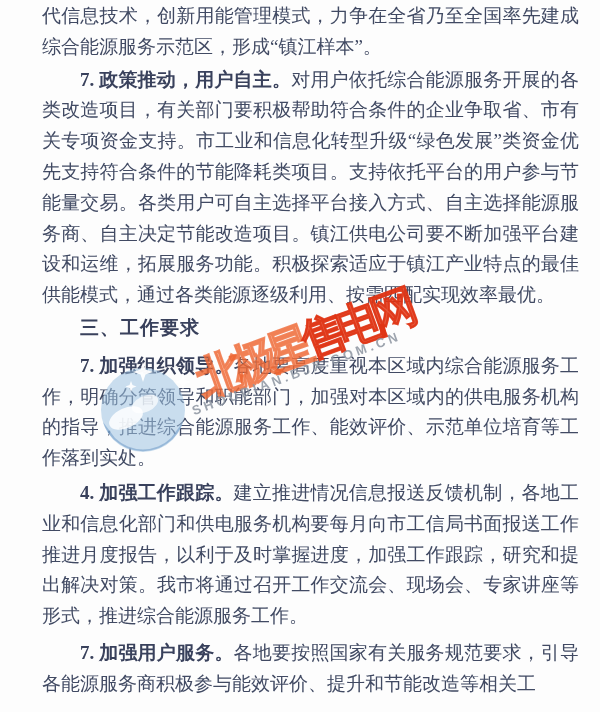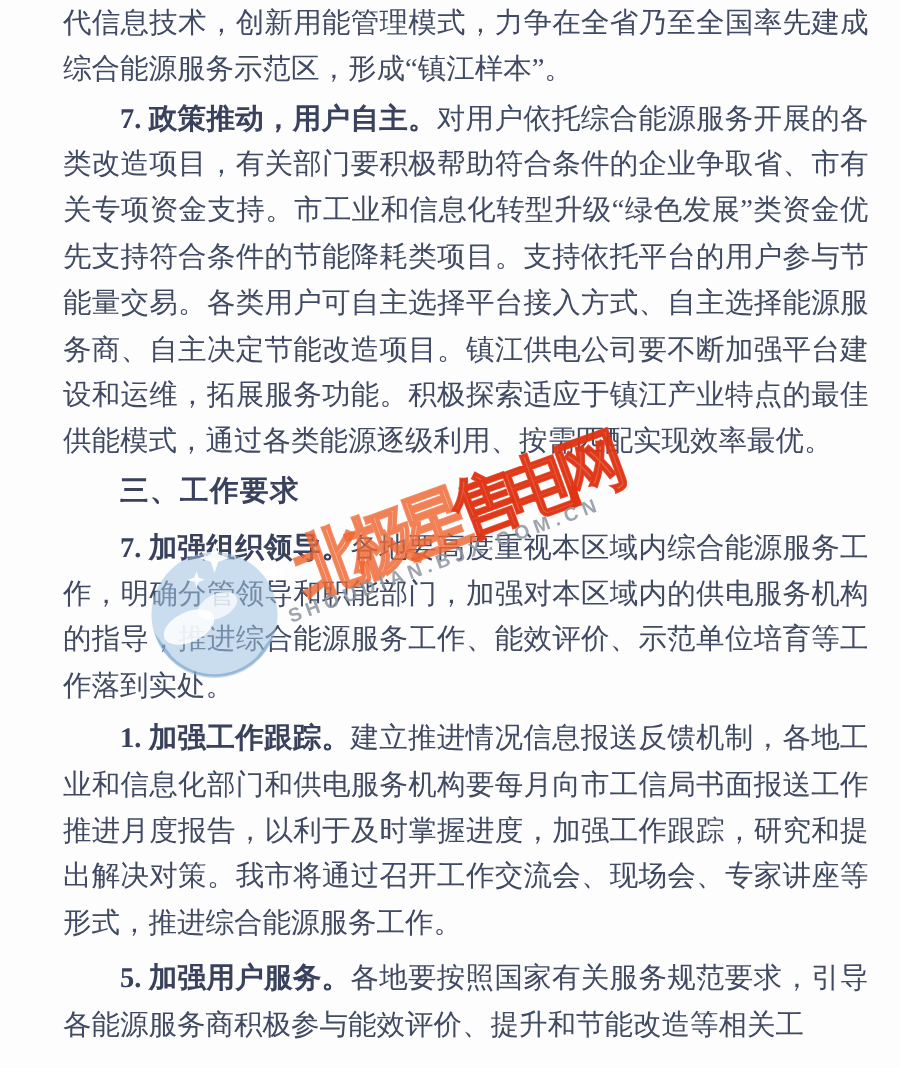--- a/index.html
+++ b/index.html
@@ -59,23 +59,23 @@
 
   <div class="doc">
     <p class="para continuation p0"><span>代信息技术，创新用能管理模式，力争在全省乃至全国率先建成综合能源服务示范区，形成“镇江样本”。</span></p>
 
     <p class="para p1"><span class="lead">7. 政策推动，用户自主。</span><span>对用户依托综合能源服务开展的各类改造项目，有关部门要积极帮助符合条件的企业争取省、市有关专项资金支持。市工业和信息化转型升级“绿色发展”类资金优先支持符合条件的节能降耗类项目。支持依托平台的用户参与节能量交易。各类用户可自主选择平台接入方式、自主选择能源服务商、自主决定节能改造项目。镇江供电公司要不断加强平台建设和运维，拓展服务功能。积极探索适应于镇江产业特点的最佳供能模式，通过各类能源逐级利用、按需匹配实现效率最优。</span></p>
 
     <p class="heading">三、工作要求</p>
 
     <p class="para p2"><span class="lead">7. 加强组织领导。</span><span>各地要高度重视本区域内综合能源服务工作，明确分管领导和职能部门，加强对本区域内的供电服务机构的指导，推进综合能源服务工作、能效评价、示范单位培育等工作落到实处。</span></p>
 
-    <p class="para p3"><span class="lead">1. 加强工作跟踪。</span><span>建立推进情况信息报送反馈机制，各地工业和信息化部门和供电服务机构要每月向市工信局书面报送工作推进月度报告，以利于及时掌握进度，加强工作跟踪，研究和提出解决对策。我市将通过召开工作交流会、现场会、专家讲座等形式，推进综合能源服务工作。</span></p>
+    <p class="para p3"><span class="lead">4. 加强工作跟踪。</span><span>建立推进情况信息报送反馈机制，各地工业和信息化部门和供电服务机构要每月向市工信局书面报送工作推进月度报告，以利于及时掌握进度，加强工作跟踪，研究和提出解决对策。我市将通过召开工作交流会、现场会、专家讲座等形式，推进综合能源服务工作。</span></p>
 
-    <p class="para p4"><span class="lead">5. 加强用户服务。</span><span>各地要按照国家有关服务规范要求，引导各能源服务商积极参与能效评价、提升和节能改造等相关工</span></p>
+    <p class="para p4"><span class="lead">7. 加强用户服务。</span><span>各地要按照国家有关服务规范要求，引导各能源服务商积极参与能效评价、提升和节能改造等相关工</span></p>
   </div>
 
   <div class="watermark">
     <svg class="wm-logo" width="100" height="100" viewBox="0 0 100 100">
       <circle cx="50" cy="50" r="42" fill="#9ec2e2" opacity="0.55"></circle>
       <path d="M10 62 A42 42 0 0 0 90 62 L78 78 A40 40 0 0 1 22 78 Z" fill="#6593c4" opacity="0.5"></path>
       <ellipse cx="33" cy="58" rx="18" ry="10" transform="rotate(-25 33 58)" fill="#ffffff" opacity="0.85"></ellipse>
       <ellipse cx="52" cy="44" rx="14" ry="8" transform="rotate(-25 52 44)" fill="#ffffff" opacity="0.7"></ellipse>
       <path d="M50 2 L52.5 9.5 L60 12 L52.5 14.5 L50 22 L47.5 14.5 L40 12 L47.5 9.5 Z" fill="#ffffff" opacity="0.95"></path>
       <path d="M90 14 L92 20 L98 22 L92 24 L90 30 L88 24 L82 22 L88 20 Z" fill="#ffffff" opacity="0.9"></path>

